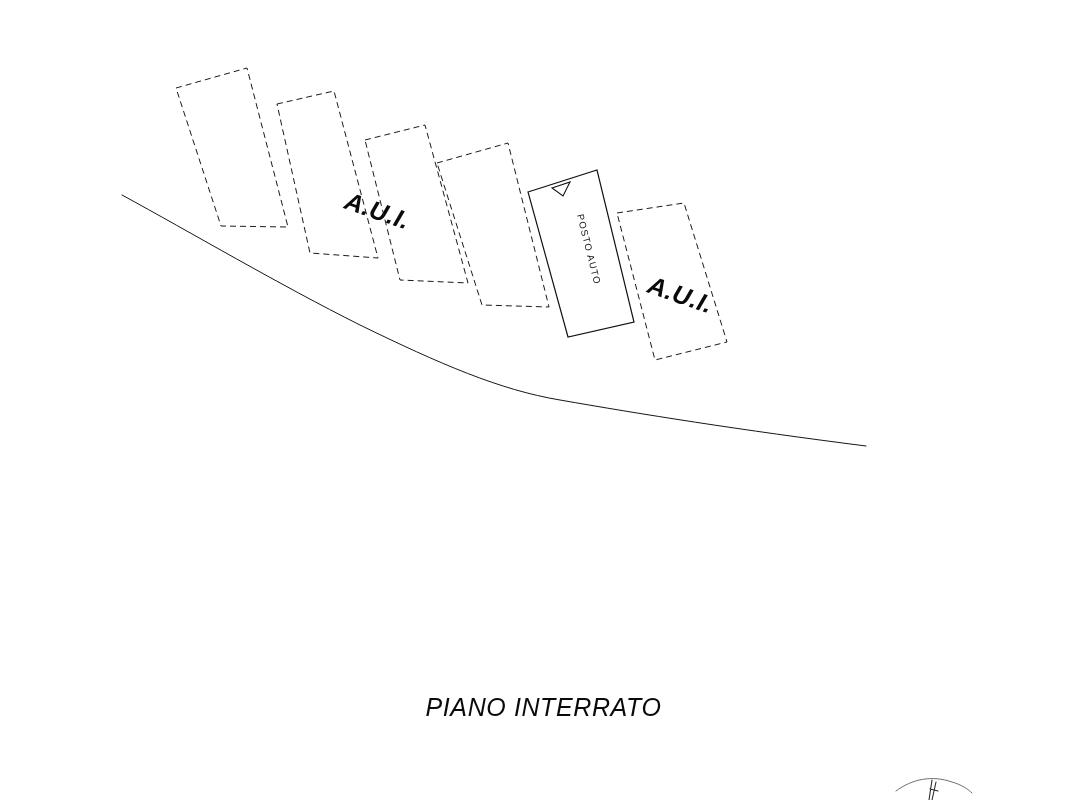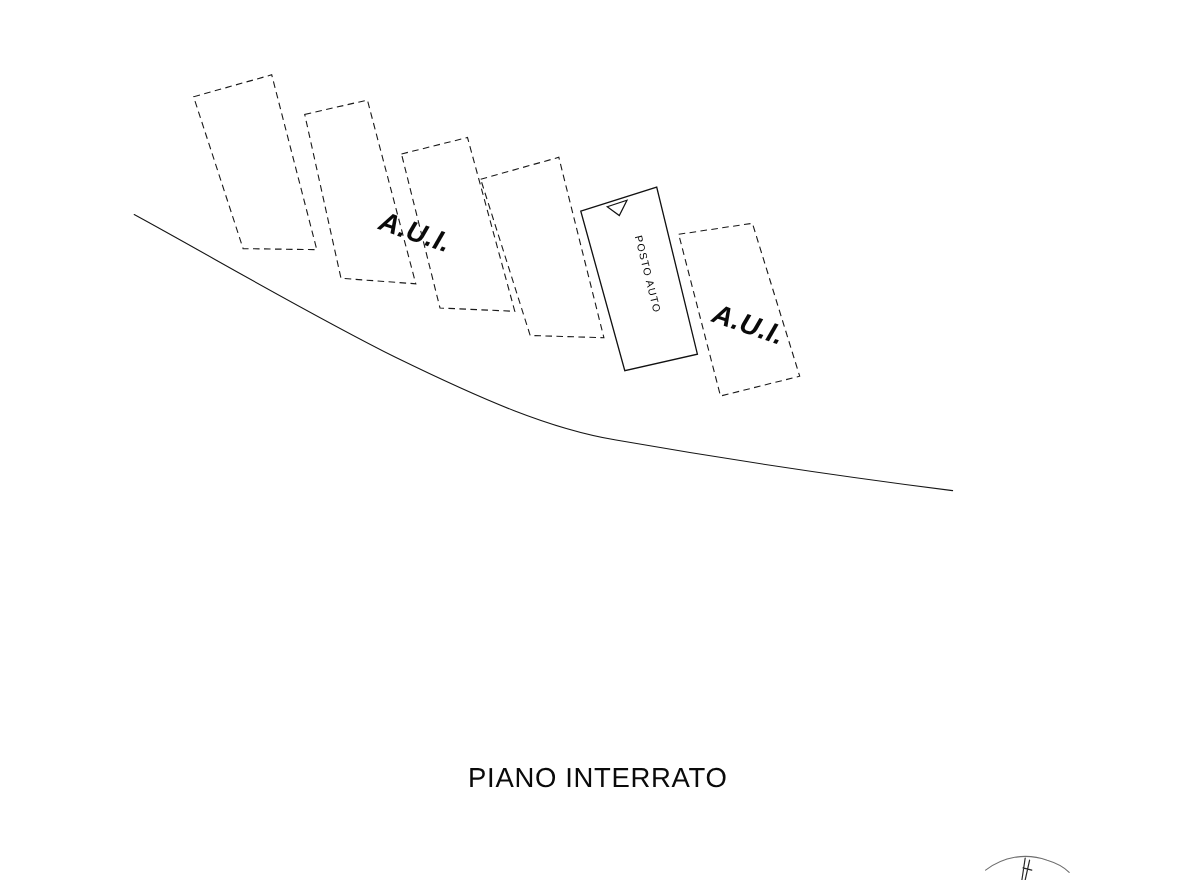--- a/index.html
+++ b/index.html
@@ -127,15 +127,15 @@
       <text class="svg-label label-aui" x="646" y="292" transform="rotate(19 646 292)">A.U.I.</text>
     </g>
 
     <g>
       <path class="compass-arc" d="M896,791 C912,779 932,775 952,782 C962,785 968,789 972,793"></path>
       <path class="compass-needle" d="M932,780 L929,800 M936,782 L932,800 M930,789 L938,791"></path>
     </g>
 
   </svg>
 
-  <div class="plan-title" style="top:693px;">PIANO INTERRATO</div>
+  <div class="plan-title" style="top:693px;font-style:italic;">PIANO INTERRATO</div>
 
 </div>
 
 </body></html>

